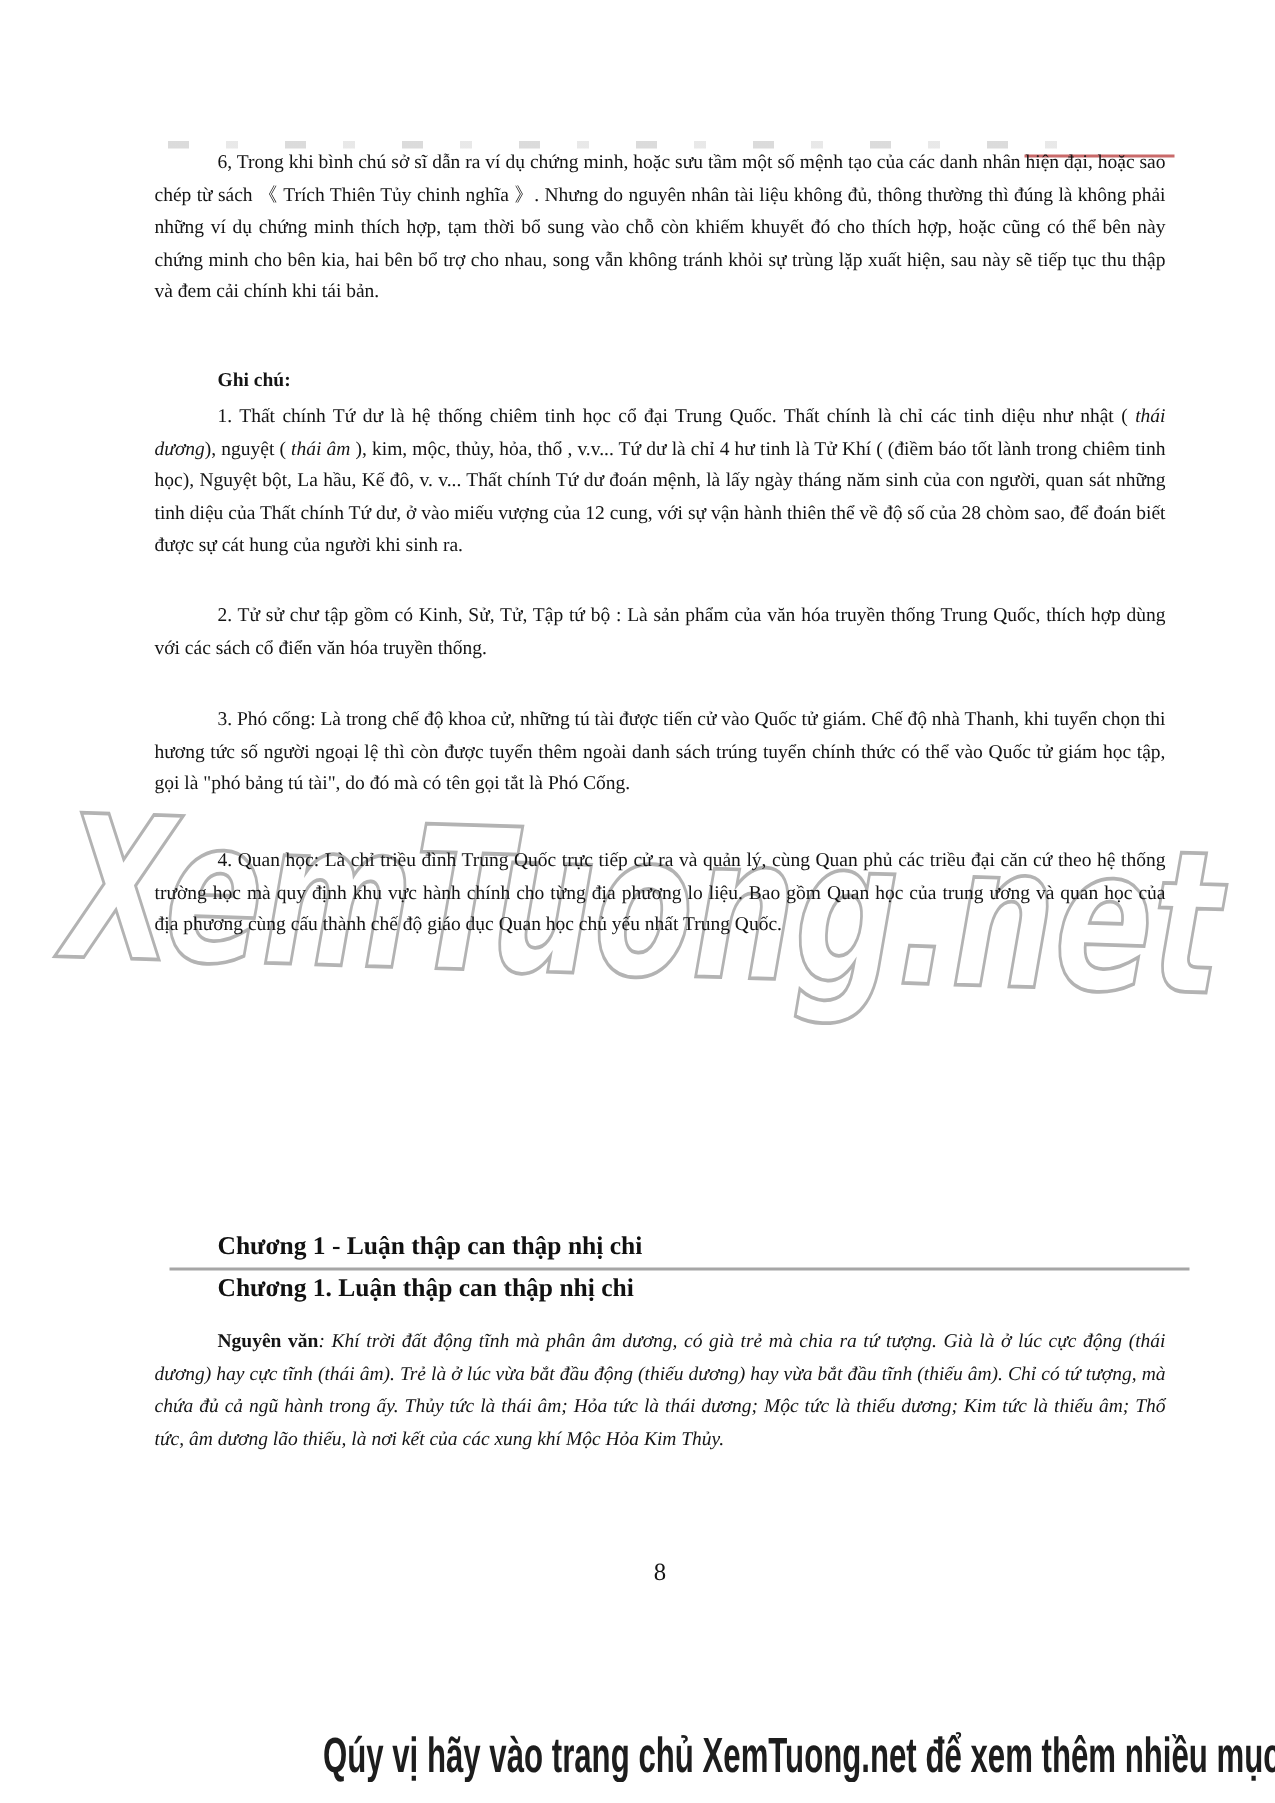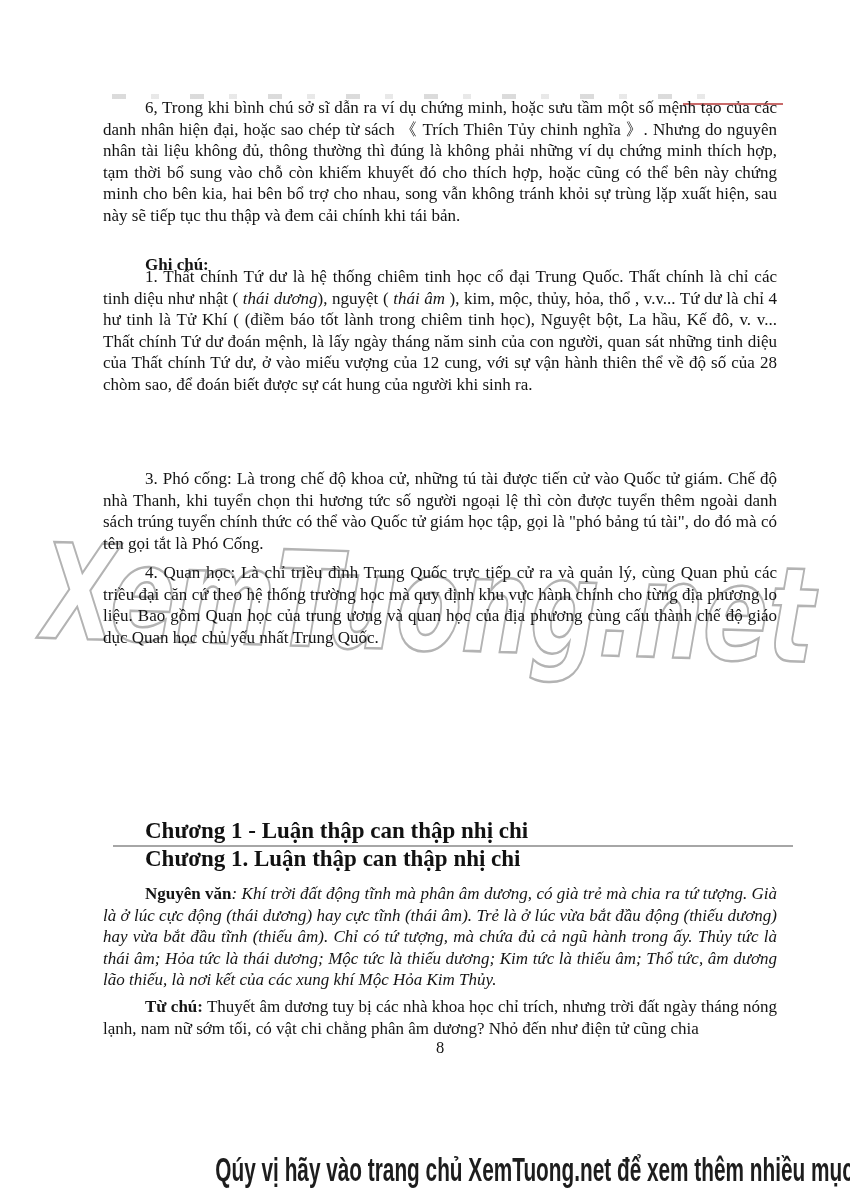--- a/index.html
+++ b/index.html
@@ -8,29 +8,29 @@
     width:850px; height:1202px;
     background:#ffffff;
     overflow:hidden;
     font-family:"Liberation Serif","DejaVu Serif",serif;
     color:#141414;
   }
   .content { position:absolute; left:103px; top:0; width:674px; height:100%; z-index:2; }
   .body {
     position:absolute; left:0; width:674px;
     margin:0;
-    font-size:17px; line-height:21.5px;
+    font-size:13px; line-height:21.5px;
     text-align:justify;
     text-indent:42px;
     color:#141414;
   }
   .bold { font-weight:bold; }
   .chapter-h {
     position:absolute; left:0; width:674px; margin:0;
-    font-size:23px; line-height:21px; font-weight:bold;
+    font-size:17px; line-height:21px; font-weight:bold;
     text-indent:42px; color:#111;
   }
   .rule {
     position:absolute; left:10px; width:680px; height:0;
     border-top:2px solid #a6a6a6;
   }
   .pagenum {
     position:absolute; left:0; width:674px; text-align:center;
     font-size:16.5px; color:#141414;
   }
@@ -72,39 +72,39 @@
   <div class="red-line"></div>
 
   <svg class="watermark" width="800" height="200" viewBox="0 0 800 200">
     <text x="8" y="130" textLength="772" lengthAdjust="spacingAndGlyphs" font-family="DejaVu Sans" font-weight="bold" font-style="italic" font-size="132" fill="#ffffff" stroke="#b3b3b3" stroke-width="2.5">XemTuong.net</text>
   </svg>
 
   <div class="content">
 
     <p class="body" style="top:97px">6, Trong khi bình chú sở sĩ dẫn ra ví dụ chứng minh, hoặc sưu tầm một số mệnh tạo của các danh nhân hiện đại, hoặc sao chép từ sách 《 Trích Thiên Tủy chinh nghĩa 》. Nhưng do nguyên nhân tài liệu không đủ, thông thường thì đúng là không phải những ví dụ chứng minh thích hợp, tạm thời bổ sung vào chỗ còn khiếm khuyết đó cho thích hợp, hoặc cũng có thể bên này chứng minh cho bên kia, hai bên bổ trợ cho nhau, song vẫn không tránh khỏi sự trùng lặp xuất hiện, sau này sẽ tiếp tục thu thập và đem cải chính khi tái bản.</p>
 
-    <p class="body bold" style="top:254px">Ghi chú:</p>
+    <p class="body bold" style="top:242px">Ghi chú:</p>
 
     <p class="body" style="top:266px"><span>1. Thất chính Tứ dư là hệ thống chiêm tinh học cổ đại Trung Quốc. Thất chính là chỉ các tinh diệu như nhật ( </span><i>thái dương</i><span>), nguyệt ( </span><i>thái âm</i><span> ), kim, mộc, thủy, hỏa, thổ , v.v... Tứ dư là chỉ 4 hư tinh là Tử Khí ( (điềm báo tốt lành trong chiêm tinh học), Nguyệt bột, La hầu, Kế đô, v. v... Thất chính Tứ dư đoán mệnh, là lấy ngày tháng năm sinh của con người, quan sát những tinh diệu của Thất chính Tứ dư, ở vào miếu vượng của 12 cung, với sự vận hành thiên thể về độ số của 28 chòm sao, để đoán biết được sự cát hung của người khi sinh ra.</span></p>
 
+    <p class="body" style="top:399px">2. Tử sử chư tập gồm có Kinh, Sử, Tử, Tập tứ bộ : Là sản phẩm của văn hóa truyền thống Trung Quốc, thích hợp dùng với các sách cổ điển văn hóa truyền thống.</p>
 
     <p class="body" style="top:468px">3. Phó cống: Là trong chế độ khoa cử, những tú tài được tiến cử vào Quốc tử giám. Chế độ nhà Thanh, khi tuyển chọn thi hương tức số người ngoại lệ thì còn được tuyển thêm ngoài danh sách trúng tuyển chính thức có thể vào Quốc tử giám học tập, gọi là "phó bảng tú tài", do đó mà có tên gọi tắt là Phó Cống.</p>
 
     <p class="body" style="top:562px">4. Quan học: Là chỉ triều đình Trung Quốc trực tiếp cử ra và quản lý, cùng Quan phủ các triều đại căn cứ theo hệ thống trường học mà quy định khu vực hành chính cho từng địa phương lo liệu. Bao gồm Quan học của trung ương và quan học của địa phương cùng cấu thành chế độ giáo dục Quan học chủ yếu nhất Trung Quốc.</p>
 
 
     <h3 class="chapter-h" style="top:820px">Chương 1 - Luận thập can thập nhị chi</h3>
 
     <div class="rule" style="top:845px"></div>
 
     <h3 class="chapter-h" style="top:848px">Chương 1. Luận thập can thập nhị chi</h3>
 
     <p class="body" style="top:883px"><b>Nguyên văn</b><i>: Khí trời đất động tĩnh mà phân âm dương, có già trẻ mà chia ra tứ tượng. Già là ở lúc cực động (thái dương) hay cực tĩnh (thái âm). Trẻ là ở lúc vừa bắt đầu động (thiếu dương) hay vừa bắt đầu tĩnh (thiếu âm). Chỉ có tứ tượng, mà chứa đủ cả ngũ hành trong ấy. Thủy tức là thái âm; Hỏa tức là thái dương; Mộc tức là thiếu dương; Kim tức là thiếu âm; Thổ tức, âm dương lão thiếu, là nơi kết của các xung khí Mộc Hỏa Kim Thủy.</i></p>
 
-    <p class="body" style="top:996px"><b>Từ chú:</b><span> Thuyết âm dương tuy bị các nhà khoa học chỉ trích, nhưng trời đất ngày tháng nóng lạnh, nam nữ sớm tối, có vật chi chẳng phân âm dương? Nhỏ đến như điện tử cũng chia</span></p>
 
     <div class="pagenum" style="top:1038px">8</div>
 
   </div>
 
   <div class="footer">
     <span>Qúy vị hãy vào trang chủ XemTuong.net để xem thêm nhiều mục hay khác</span>
   </div>
 
 </div>

